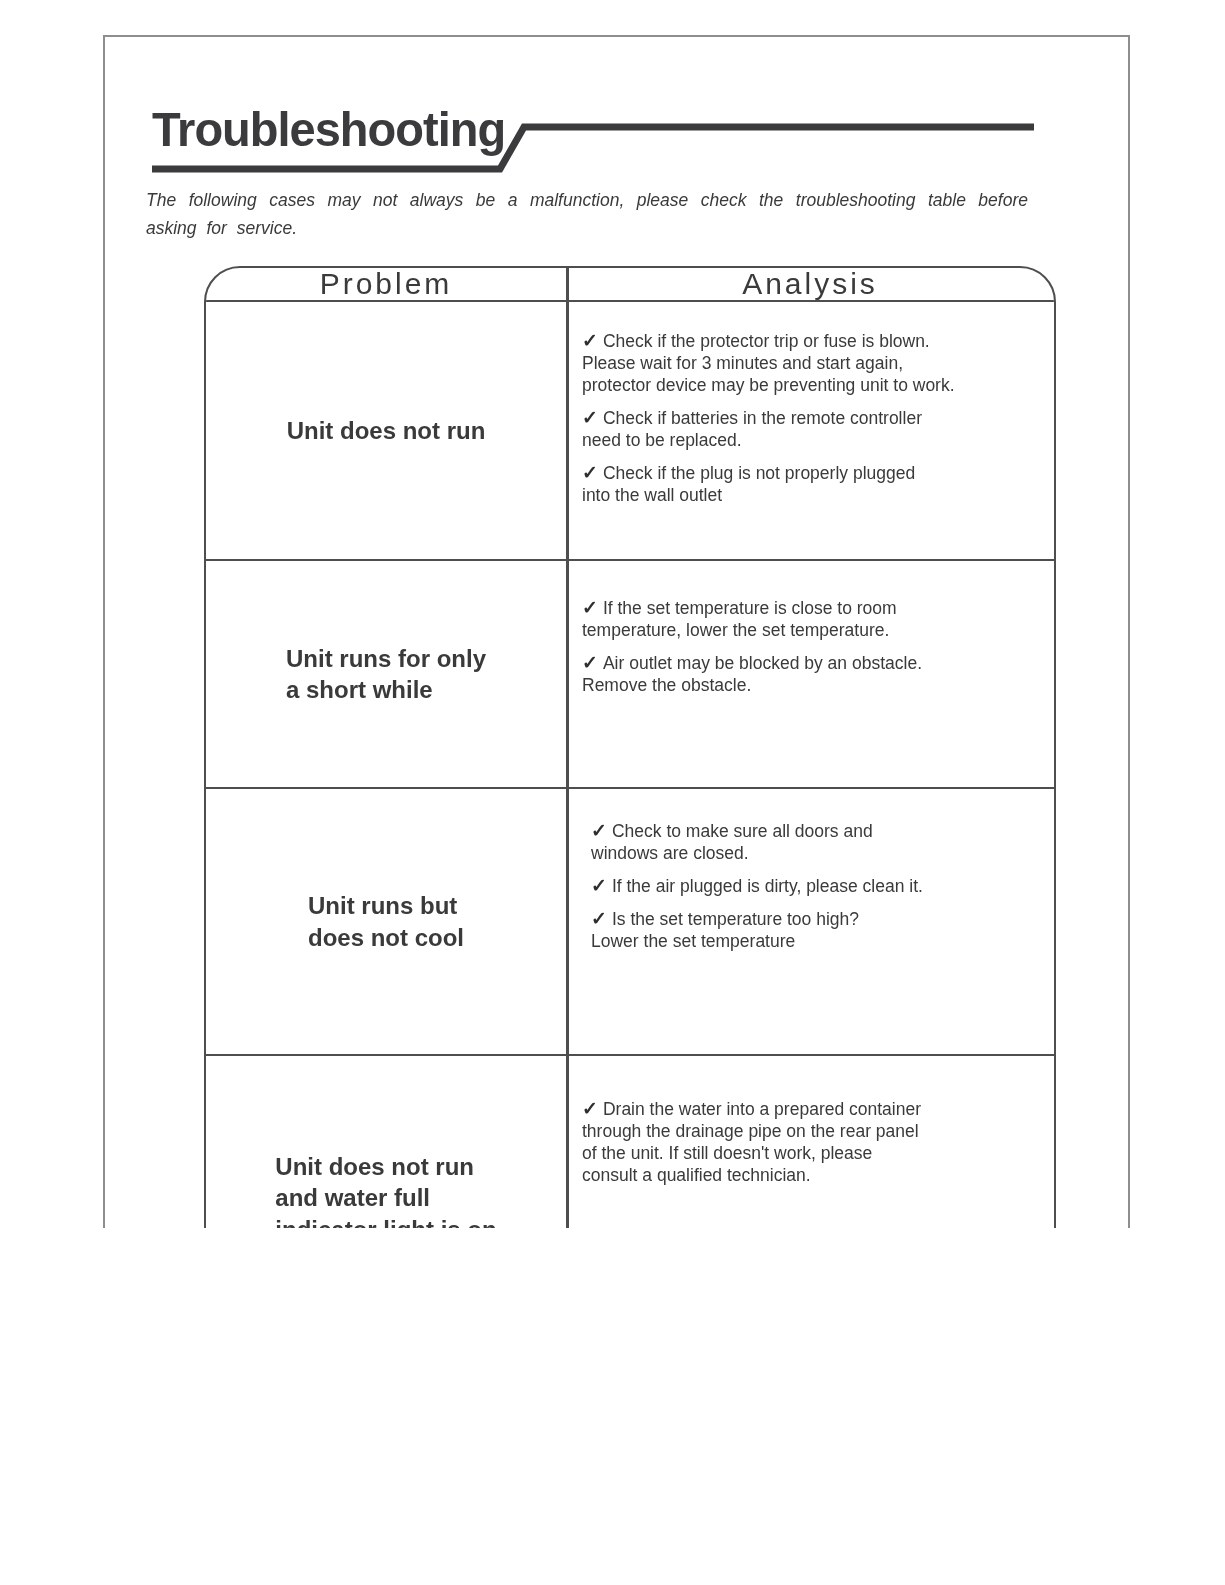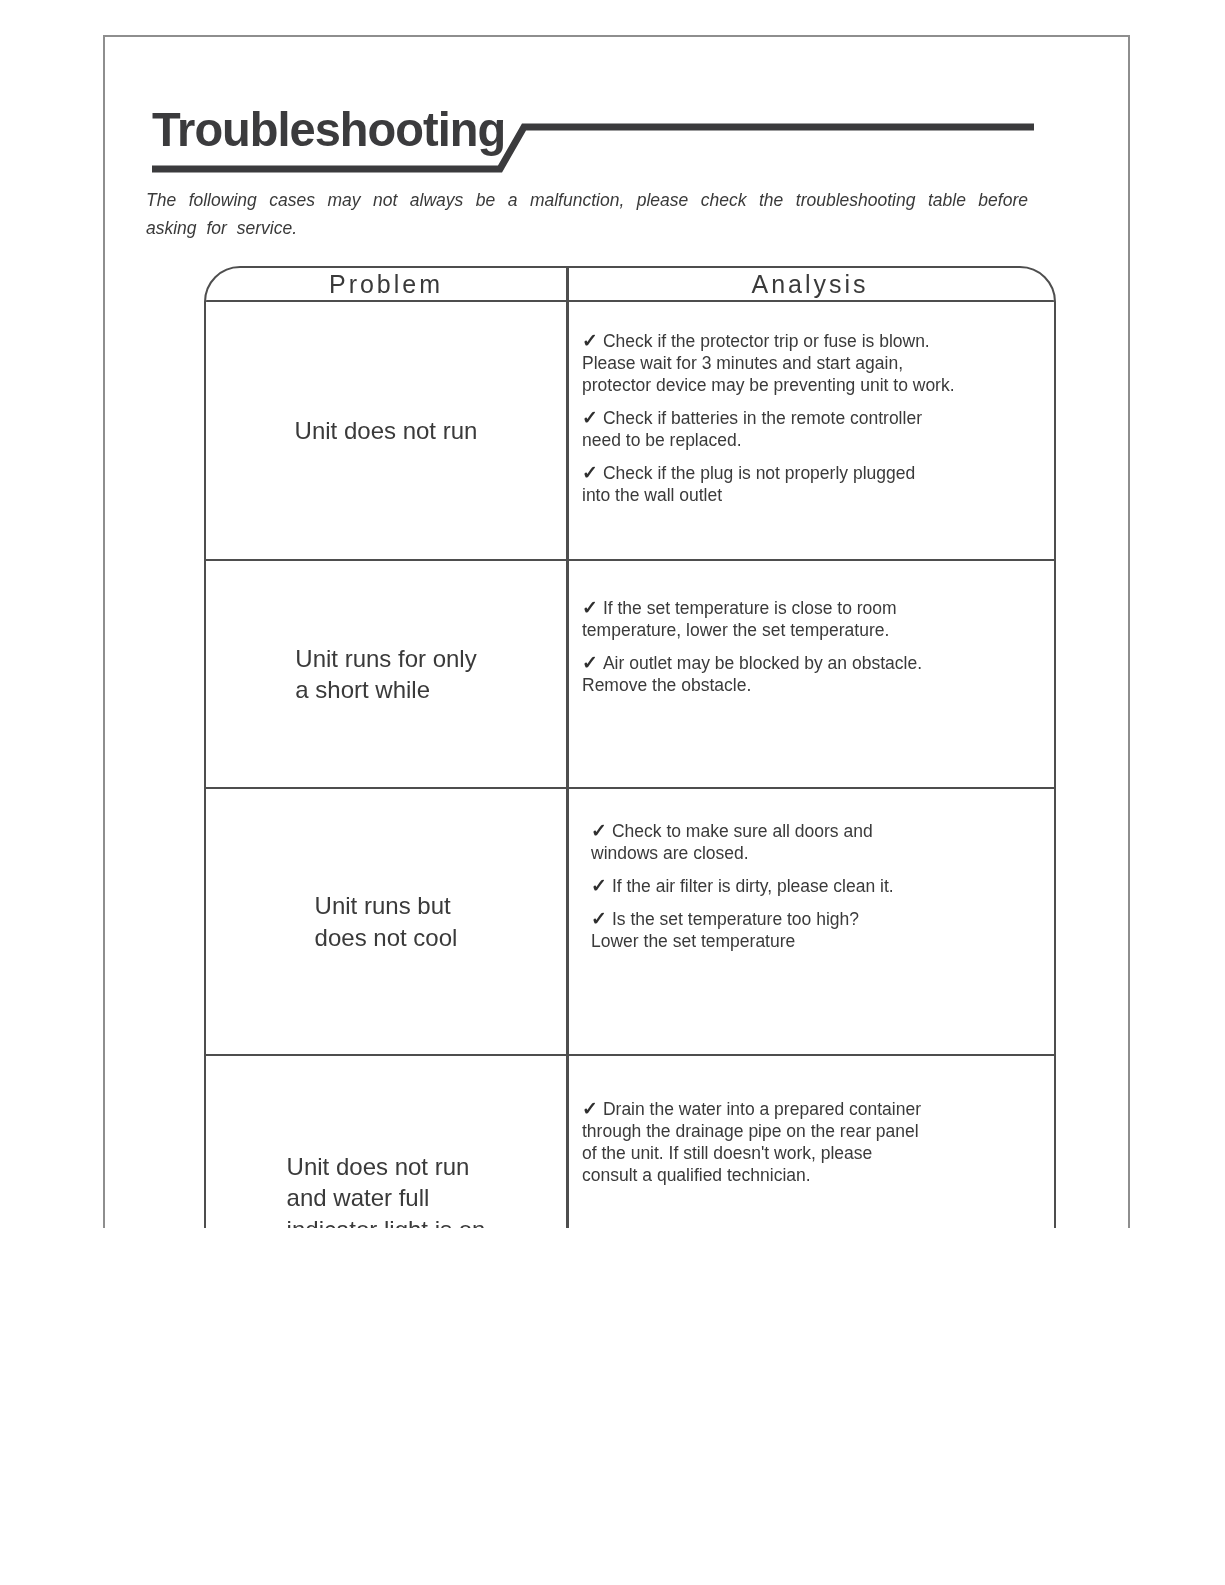--- a/index.html
+++ b/index.html
@@ -92,32 +92,32 @@
     align-items: center;
     justify-content: center;
   }
   .col-analysis {
     flex: 1 1 auto;
     box-sizing: border-box;
     padding-left: 13px;
     padding-right: 16px;
   }
   .header-cell {
-    font-size: 25px;
+    font-size: 30px;
     letter-spacing: 3px;
     color: #3a3a3a;
     display: flex;
     align-items: center;
     justify-content: center;
     height: 100%;
     box-sizing: border-box;
   }
   .problem-text {
     font-size: 24px;
-    font-weight: normal;
+    font-weight: bold;
     line-height: 1.3;
     white-space: pre-line;
     text-align: left;
     color: #3a3a3a;
   }
   .row-1 .col-analysis { padding-top: 28px; }
   .row-2 .col-analysis { padding-top: 36px; }
   .row-3 .col-analysis { padding-top: 31px; margin-left: 9px; }
   .row-4 .col-analysis { padding-top: 42px; }
   .a-item {
@@ -214,21 +214,21 @@
     </div>
 
     <div class="t-row row-3">
       <div class="col-problem">
         <div class="problem-text">Unit runs but
 does not cool</div>
       </div>
       <div class="col-analysis">
         <div class="a-item"><span class="check">✓</span><span class="a-text">Check to make sure all doors and
 windows are closed.</span></div>
-        <div class="a-item"><span class="check">✓</span><span class="a-text">If the air filter is dirty, please clean it.</span></div>
+        <div class="a-item"><span class="check">✓</span><span class="a-text">If the air plugged is dirty, please clean it.</span></div>
         <div class="a-item"><span class="check">✓</span><span class="a-text">Is the set temperature too high?
 Lower the set temperature</span></div>
       </div>
     </div>
 
     <div class="t-row row-4">
       <div class="col-problem">
         <div class="problem-text">Unit does not run
 and water full
 indicator light is on</div>

